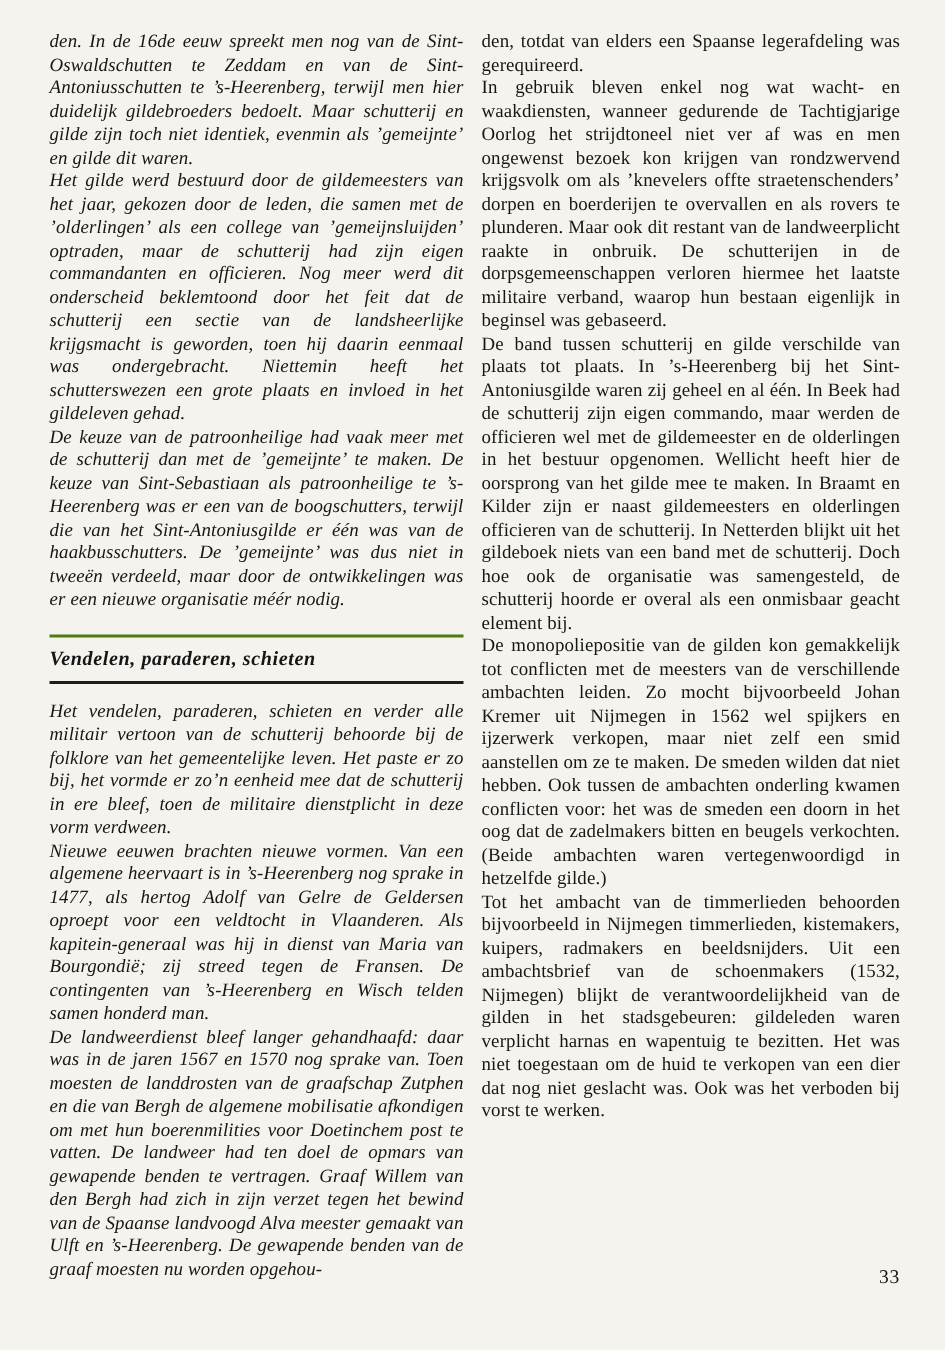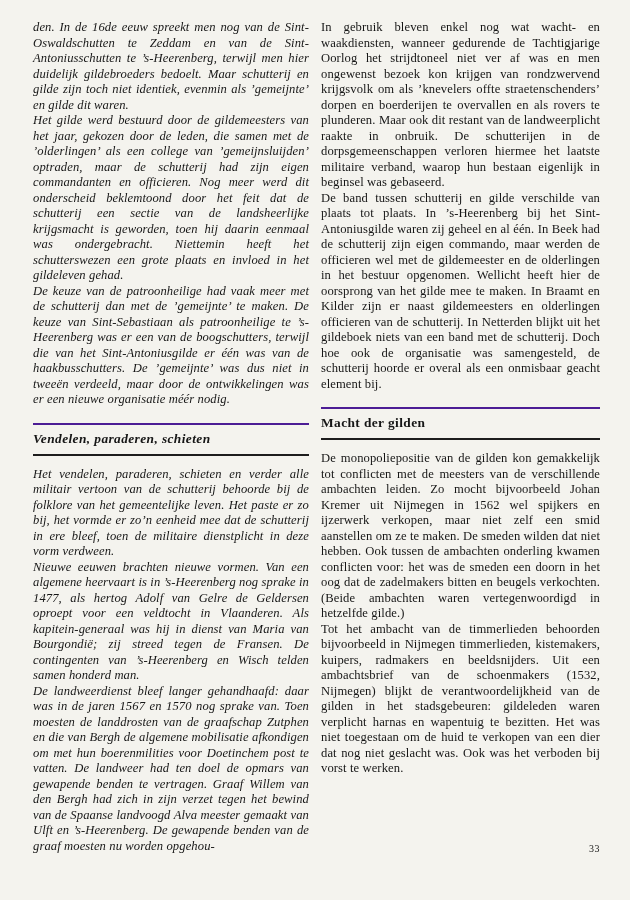--- a/index.html
+++ b/index.html
@@ -34,59 +34,59 @@
   }
   .column-right {
     left: 321px;
     width: 279px;
   }
   .column p {
     margin: 0;
     padding: 0;
   }
   .section-heading {
-    border-top: 2px solid #4c1d95;
+    border-top: 2px solid #4d7c0f;
     border-bottom: 2px solid #1d1d1d;
     margin-top: 15px;
     margin-bottom: 11px;
     padding: 6px 0 7px 0;
     font-weight: bold;
     font-size: 13.4px;
     line-height: 16px;
     text-align: left;
     letter-spacing: 0.4px;
   }
   .page-number {
     position: absolute;
     top: 843px;
     left: 321px;
     width: 279px;
     text-align: right;
-    font-size: 10px;
+    font-size: 13px;
     letter-spacing: 0.5px;
   }
 </style>
 </head>
 <body>
 
 <div class="page">
 
   <div class="column column-left">
     <p>den. In de 16de eeuw spreekt men nog van de Sint-Oswaldschutten te Zeddam en van de Sint-Antoniusschutten te ’s-Heerenberg, terwijl men hier duidelijk gildebroeders bedoelt. Maar schutterij en gilde zijn toch niet identiek, evenmin als ’gemeijnte’ en gilde dit waren.</p>
     <p>Het gilde werd bestuurd door de gildemeesters van het jaar, gekozen door de leden, die samen met de ’olderlingen’ als een college van ’gemeijnsluijden’ optraden, maar de schutterij had zijn eigen commandanten en officieren. Nog meer werd dit onderscheid beklemtoond door het feit dat de schutterij een sectie van de landsheerlijke krijgsmacht is geworden, toen hij daarin eenmaal was ondergebracht. Niettemin heeft het schutterswezen een grote plaats en invloed in het gildeleven gehad.</p>
     <p>De keuze van de patroonheilige had vaak meer met de schutterij dan met de ’gemeijnte’ te maken. De keuze van Sint-Sebastiaan als patroonheilige te ’s-Heerenberg was er een van de boogschutters, terwijl die van het Sint-Antoniusgilde er één was van de haakbusschutters. De ’gemeijnte’ was dus niet in tweeën verdeeld, maar door de ontwikkelingen was er een nieuwe organisatie méér nodig.</p>
     <div class="section-heading">Vendelen, paraderen, schieten</div>
     <p>Het vendelen, paraderen, schieten en verder alle militair vertoon van de schutterij behoorde bij de folklore van het gemeentelijke leven. Het paste er zo bij, het vormde er zo’n eenheid mee dat de schutterij in ere bleef, toen de militaire dienstplicht in deze vorm verdween.</p>
     <p>Nieuwe eeuwen brachten nieuwe vormen. Van een algemene heervaart is in ’s-Heerenberg nog sprake in 1477, als hertog Adolf van Gelre de Geldersen oproept voor een veldtocht in Vlaanderen. Als kapitein-generaal was hij in dienst van Maria van Bourgondië; zij streed tegen de Fransen. De contingenten van ’s-Heerenberg en Wisch telden samen honderd man.</p>
     <p>De landweerdienst bleef langer gehandhaafd: daar was in de jaren 1567 en 1570 nog sprake van. Toen moesten de landdrosten van de graafschap Zutphen en die van Bergh de algemene mobilisatie afkondigen om met hun boerenmilities voor Doetinchem post te vatten. De landweer had ten doel de opmars van gewapende benden te vertragen. Graaf Willem van den Bergh had zich in zijn verzet tegen het bewind van de Spaanse landvoogd Alva meester gemaakt van Ulft en ’s-Heerenberg. De gewapende benden van de graaf moesten nu worden opgehou-</p>
   </div>
 
   <div class="column column-right">
+    <p>den, totdat van elders een Spaanse legerafdeling was gerequireerd.</p>
     <p>In gebruik bleven enkel nog wat wacht- en waakdiensten, wanneer gedurende de Tachtigjarige Oorlog het strijdtoneel niet ver af was en men ongewenst bezoek kon krijgen van rondzwervend krijgsvolk om als ’knevelers offte straetenschenders’ dorpen en boerderijen te overvallen en als rovers te plunderen. Maar ook dit restant van de landweerplicht raakte in onbruik. De schutterijen in de dorpsgemeenschappen verloren hiermee het laatste militaire verband, waarop hun bestaan eigenlijk in beginsel was gebaseerd.</p>
     <p>De band tussen schutterij en gilde verschilde van plaats tot plaats. In ’s-Heerenberg bij het Sint-Antoniusgilde waren zij geheel en al één. In Beek had de schutterij zijn eigen commando, maar werden de officieren wel met de gildemeester en de olderlingen in het bestuur opgenomen. Wellicht heeft hier de oorsprong van het gilde mee te maken. In Braamt en Kilder zijn er naast gildemeesters en olderlingen officieren van de schutterij. In Netterden blijkt uit het gildeboek niets van een band met de schutterij. Doch hoe ook de organisatie was samengesteld, de schutterij hoorde er overal als een onmisbaar geacht element bij.</p>
-    <div class="section-heading">Macht der gilden</div>
     <p>De monopoliepositie van de gilden kon gemakkelijk tot conflicten met de meesters van de verschillende ambachten leiden. Zo mocht bijvoorbeeld Johan Kremer uit Nijmegen in 1562 wel spijkers en ijzerwerk verkopen, maar niet zelf een smid aanstellen om ze te maken. De smeden wilden dat niet hebben. Ook tussen de ambachten onderling kwamen conflicten voor: het was de smeden een doorn in het oog dat de zadelmakers bitten en beugels verkochten. (Beide ambachten waren vertegenwoordigd in hetzelfde gilde.)</p>
     <p>Tot het ambacht van de timmerlieden behoorden bijvoorbeeld in Nijmegen timmerlieden, kistemakers, kuipers, radmakers en beeldsnijders. Uit een ambachtsbrief van de schoenmakers (1532, Nijmegen) blijkt de verantwoordelijkheid van de gilden in het stadsgebeuren: gildeleden waren verplicht harnas en wapentuig te bezitten. Het was niet toegestaan om de huid te verkopen van een dier dat nog niet geslacht was. Ook was het verboden bij vorst te werken.</p>
   </div>
 
   <div class="page-number">33</div>
 
 </div>
 
 </body></html>

